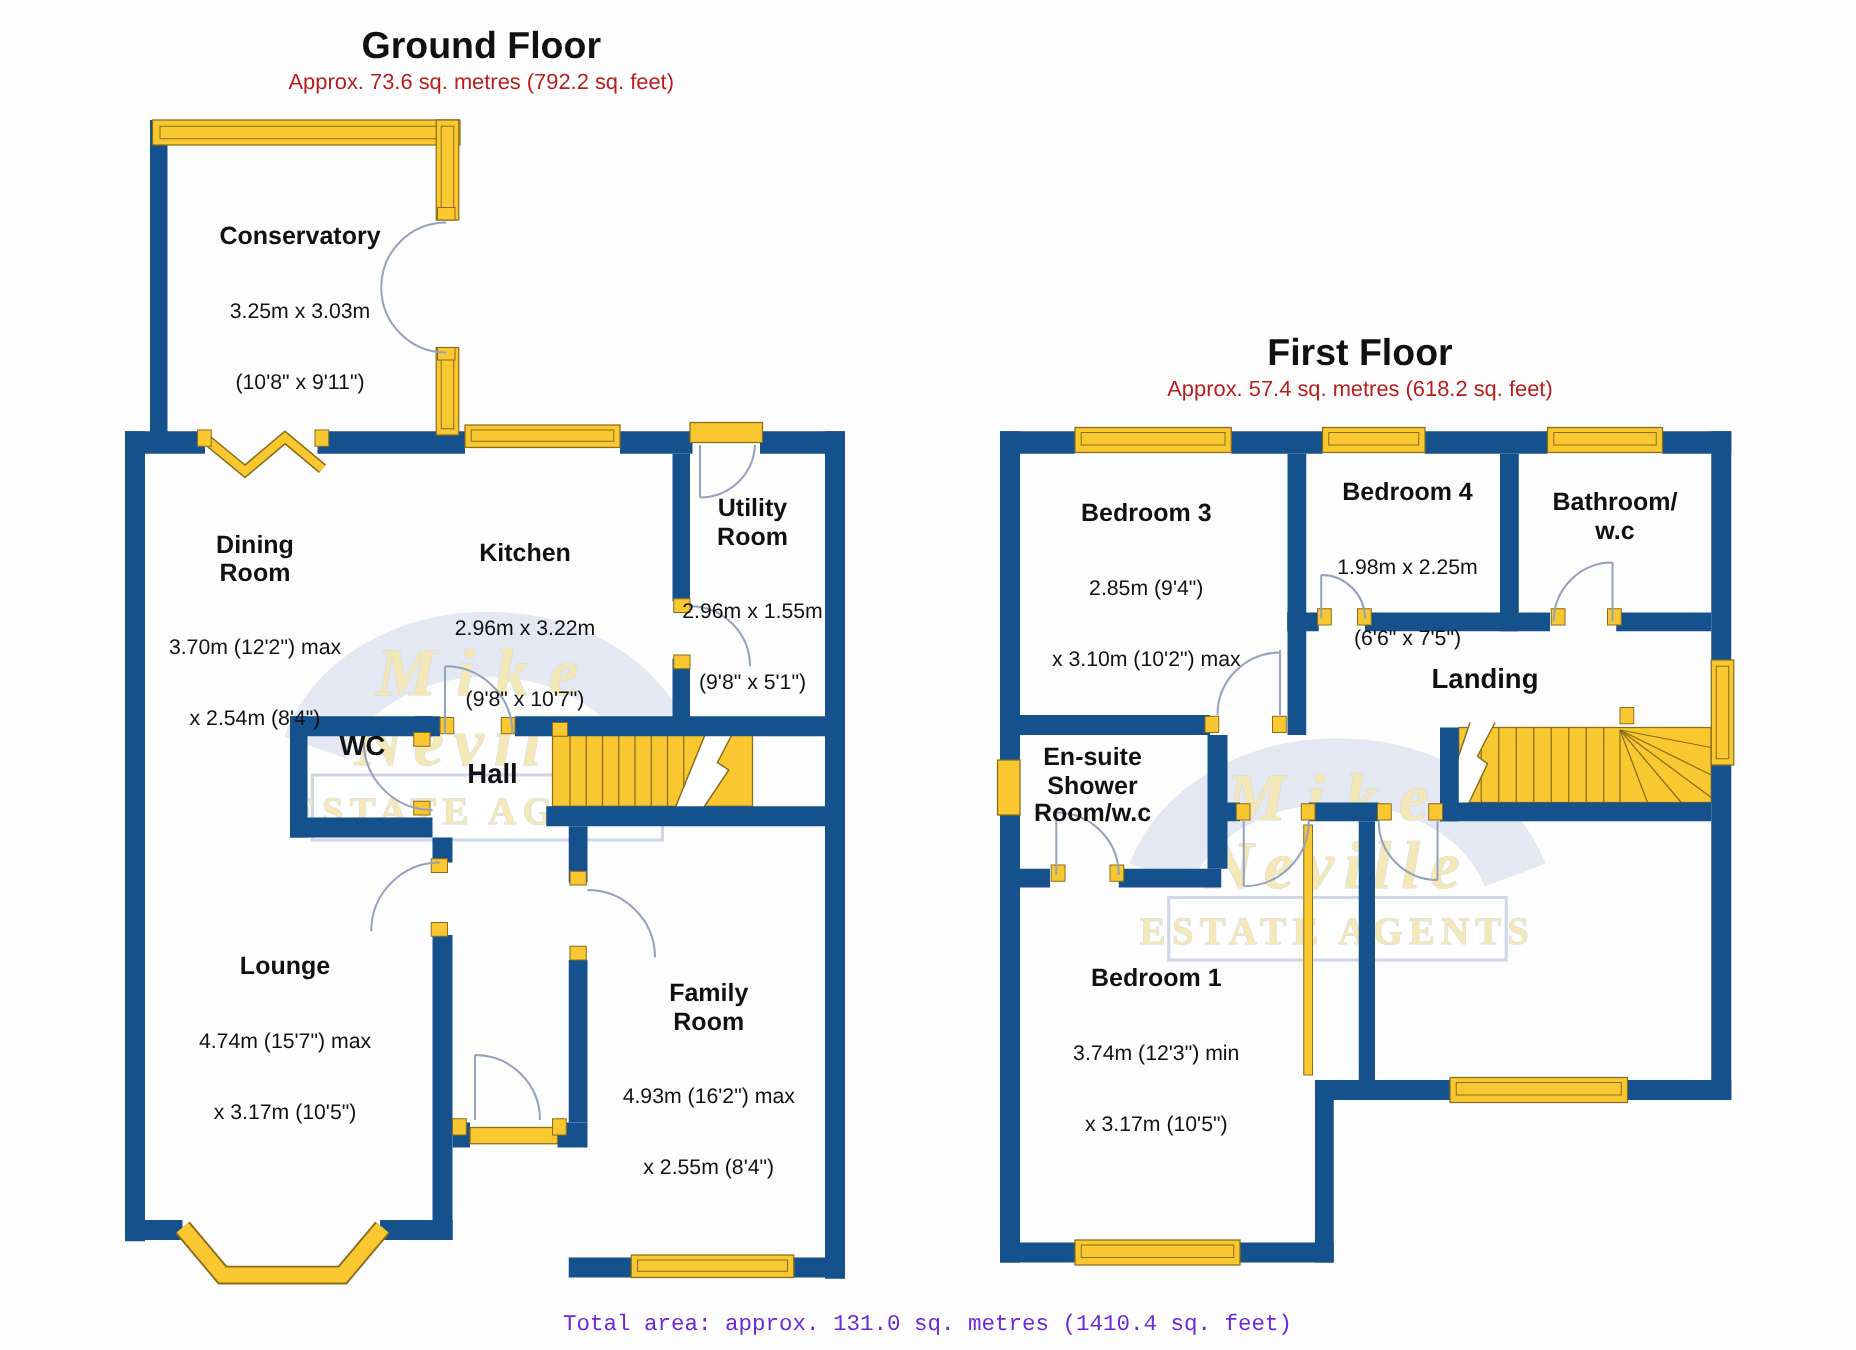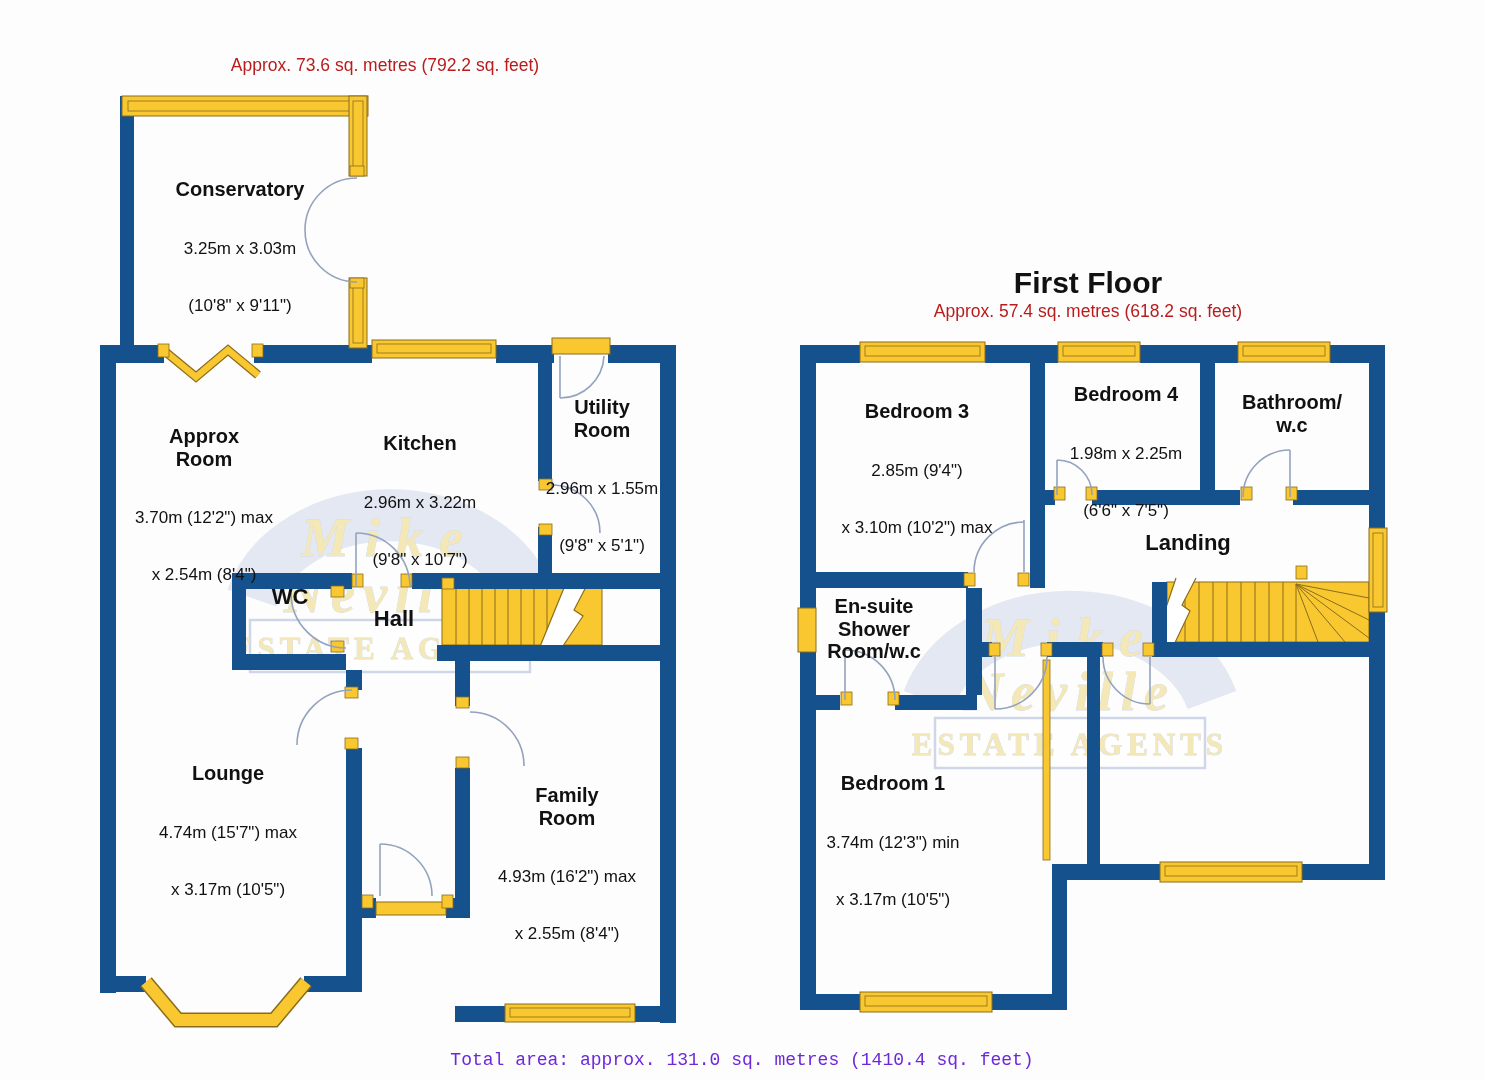--- a/index.html
+++ b/index.html
@@ -243,32 +243,33 @@
       <line x1="845" y1="700" x2="845" y2="650"></line>
       <path d="M845,650 A50,50 0 0 1 895,700"></path>
       <line x1="995" y1="657" x2="995" y2="709"></line>
       <path d="M1047,657 A52,52 0 0 1 995,709"></path>
       <line x1="1150" y1="657" x2="1150" y2="704"></line>
       <path d="M1103,657 A47,47 0 0 0 1150,704"></path>
     </g>
   </g>
 </svg>
 
+<div class="floor-title" style="left:385px;top:20px">Ground Floor</div>
 <div class="floor-sub" style="left:385px;top:55px">Approx. 73.6 sq. metres (792.2 sq. feet)</div>
 <div class="floor-title" style="left:1088px;top:266px">First Floor</div>
 <div class="floor-sub" style="left:1088px;top:301px">Approx. 57.4 sq. metres (618.2 sq. feet)</div>
 
 <div class="label" style="left:240px;top:178px">
   <div class="nm">Conservatory</div>
   <div class="dm">3.25m x 3.03m</div>
   <div class="dm">(10'8" x 9'11")</div>
 </div>
 
 <div class="label" style="left:204px;top:425px">
-  <div class="nm">Approx</div>
+  <div class="nm">Dining</div>
   <div class="nm">Room</div>
   <div class="dm">3.70m (12'2") max</div>
   <div class="dm">x 2.54m (8'4")</div>
 </div>
 
 <div class="label" style="left:420px;top:432px">
   <div class="nm">Kitchen</div>
   <div class="dm">2.96m x 3.22m</div>
   <div class="dm">(9'8" x 10'7")</div>
 </div>
@@ -321,21 +322,21 @@
 <div class="label big" style="left:1188px;top:531px">
   <div class="nm">Landing</div>
 </div>
 
 <div class="label" style="left:874px;top:595px">
   <div class="nm">En-suite</div>
   <div class="nm">Shower</div>
   <div class="nm">Room/w.c</div>
 </div>
 
-<div class="label" style="left:893px;top:772px">
+<div class="label" style="left:925px;top:772px">
   <div class="nm">Bedroom 1</div>
   <div class="dm">3.74m (12'3") min</div>
   <div class="dm">x 3.17m (10'5")</div>
 </div>
 
 
 <div class="footer" style="left:742px;top:1050px">Total area: approx. 131.0 sq. metres (1410.4 sq. feet)</div>
 
 </div>
 

